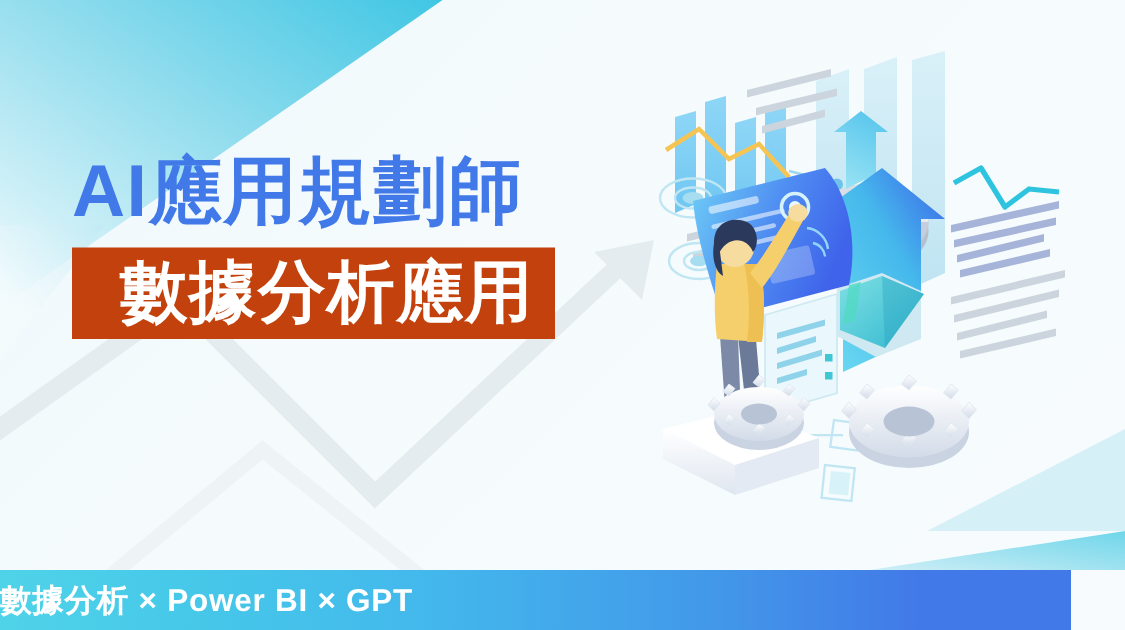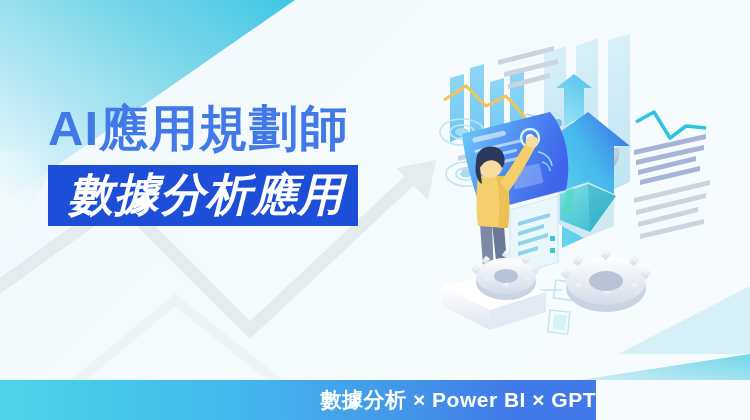--- a/index.html
+++ b/index.html
@@ -18,29 +18,29 @@
   .bg-corner-tl{position:absolute;top:0;left:0;width:560px;height:240px;}
   .bg-arrow{position:absolute;top:0;left:0;width:750px;height:420px;}
   .bg-illust{position:absolute;top:34px;left:438px;width:312px;height:320px;}
   
   .text-block{position:absolute;left:48px;top:104px;width:400px;}
   .title{
     color:#4279e8;font-size:49px;font-weight:bold;letter-spacing:1px;
     line-height:1.0;margin:0 0 12px 0;white-space:nowrap;
   }
   .subtitle-box{
-    display:inline-block;background:#1d4ed8;color:#ffffff;
+    display:inline-block;background:#c2410c;color:#ffffff;
     font-size:45px;font-weight:bold;letter-spacing:1px;
-    padding:7px 14px 9px 20px;line-height:1.0;white-space:nowrap;font-style:italic;
+    padding:7px 14px 9px 32px;line-height:1.0;white-space:nowrap;
   }
   
   .bottom-bar{
-    position:absolute;left:0;bottom:0;width:596px;height:40px;
+    position:absolute;left:0;bottom:0;width:714px;height:40px;
     background:linear-gradient(90deg,#4fd3e8 0%,#46c8e9 18%,#43b8ec 40%,#4296e9 68%,#4279e8 86%,#4279e8 100%);
-    display:flex;align-items:center;justify-content:flex-end;
+    display:flex;align-items:center;justify-content:flex-start;
   }
   .bottom-bar-text{
     color:#ffffff;font-size:21px;font-weight:bold;letter-spacing:0.5px;
     white-space:nowrap;
   }
   .bar-diag{position:absolute;right:0;bottom:40px;width:170px;height:26px;}
 </style>
 </head>
 <body>
 

